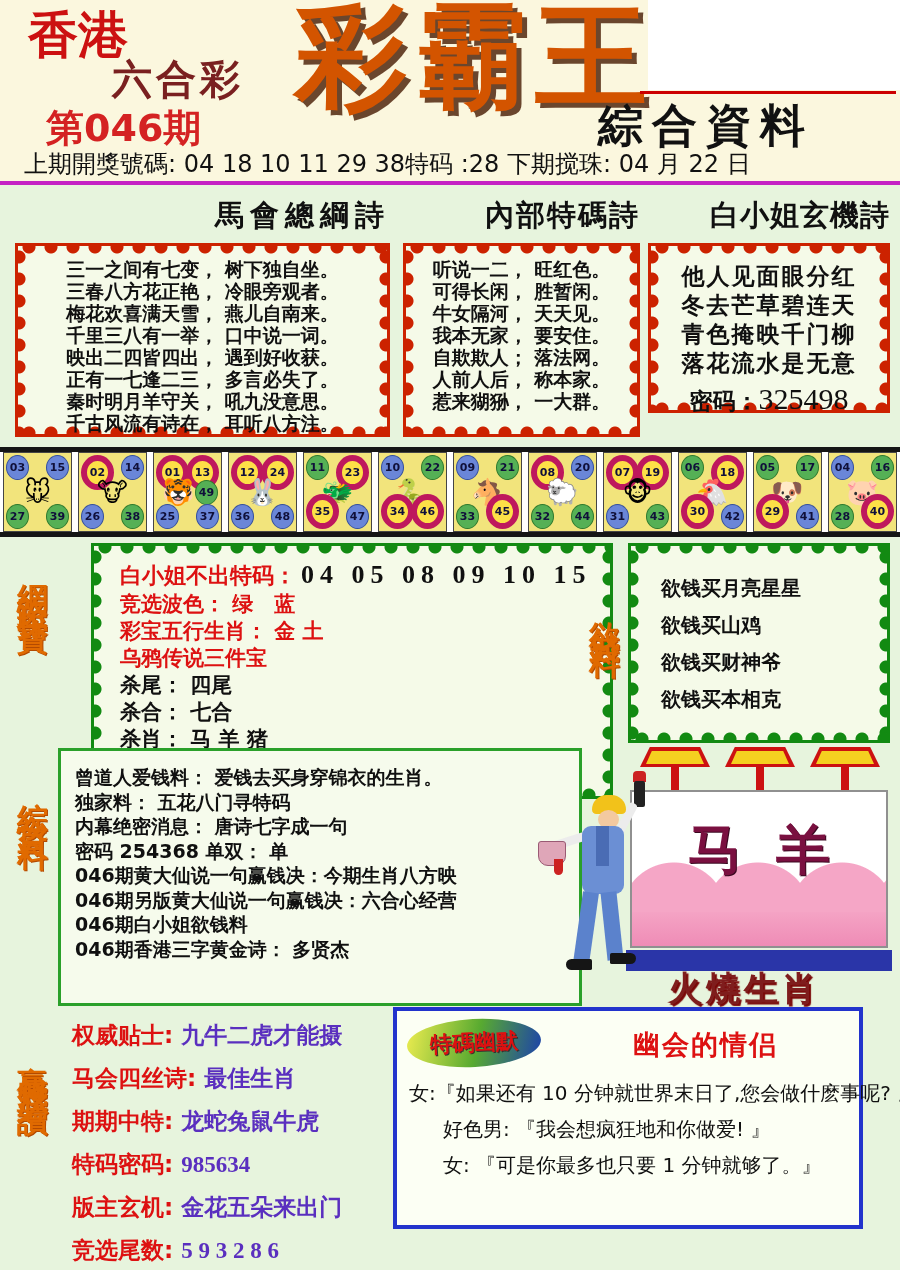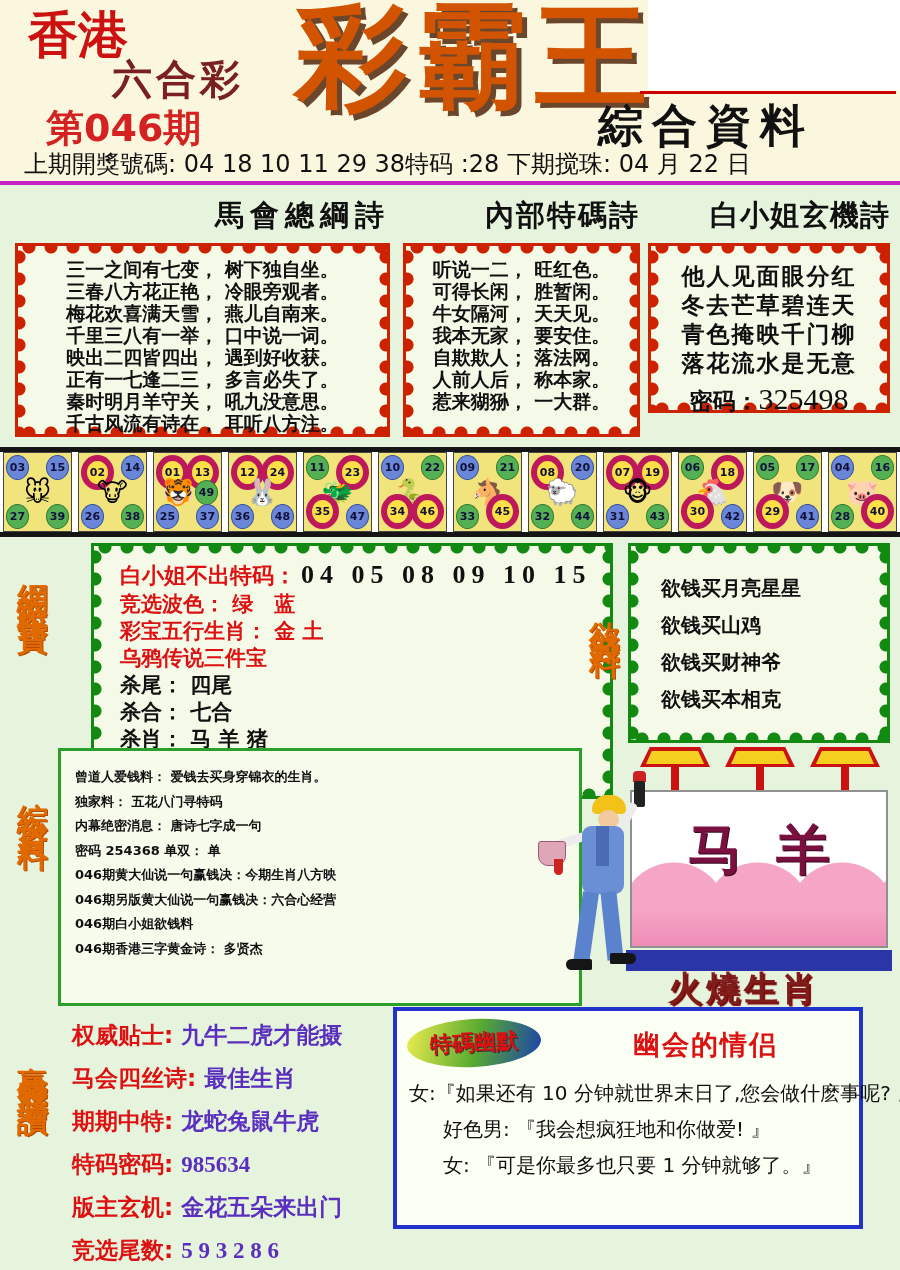--- a/index.html
+++ b/index.html
@@ -64,21 +64,21 @@
   .x-label{color:#dd1111;font-weight:bold;font-size:22px;}
   .x-nums{color:#101010;font-weight:bold;font-size:26px;letter-spacing:6px;}
   .x-red{color:#dd1111;font-weight:bold;font-size:21px;line-height:27px;}
   .x-black{color:#101010;font-weight:bold;font-size:21px;line-height:27px;}
   .w-content{position:absolute;inset:0;padding:24px 10px 0 30px;}
   .w-line{color:#101010;font-weight:bold;font-size:20px;line-height:37px;white-space:nowrap;}
 
   
   .compbox{position:absolute;left:58px;top:748px;width:524px;height:258px;box-sizing:border-box;
            border:3px solid #2aa02a;background:#f6fbec;padding:14px 8px 0 14px;}
-  .c-line{color:#101010;font-weight:bold;font-size:13px;line-height:24.5px;white-space:nowrap;}
+  .c-line{color:#101010;font-weight:bold;font-size:19px;line-height:24.5px;white-space:nowrap;}
 
   
   .lamp{position:absolute;width:70px;height:20px;}
   .lamp .cap{position:absolute;inset:0;background:#cc1111;clip-path:polygon(14% 0,86% 0,100% 100%,0 100%);}
   .lamp .capin{position:absolute;left:6px;top:4px;right:6px;bottom:3px;background:#f5d020;clip-path:polygon(10% 0,90% 0,100% 100%,0 100%);}
   .lamp .stem{position:absolute;left:31px;top:20px;width:8px;height:24px;background:#cc1111;}
   .board{position:absolute;left:630px;top:790px;width:258px;height:158px;background:#ffffff;border:2px solid #909090;box-sizing:border-box;overflow:hidden;}
   .waves{position:absolute;left:0;right:0;bottom:0;height:92px;
     background-image:
       radial-gradient(55px 55px at 42px 62px, #f5a6c6 0 53px, rgba(0,0,0,0) 54px),

